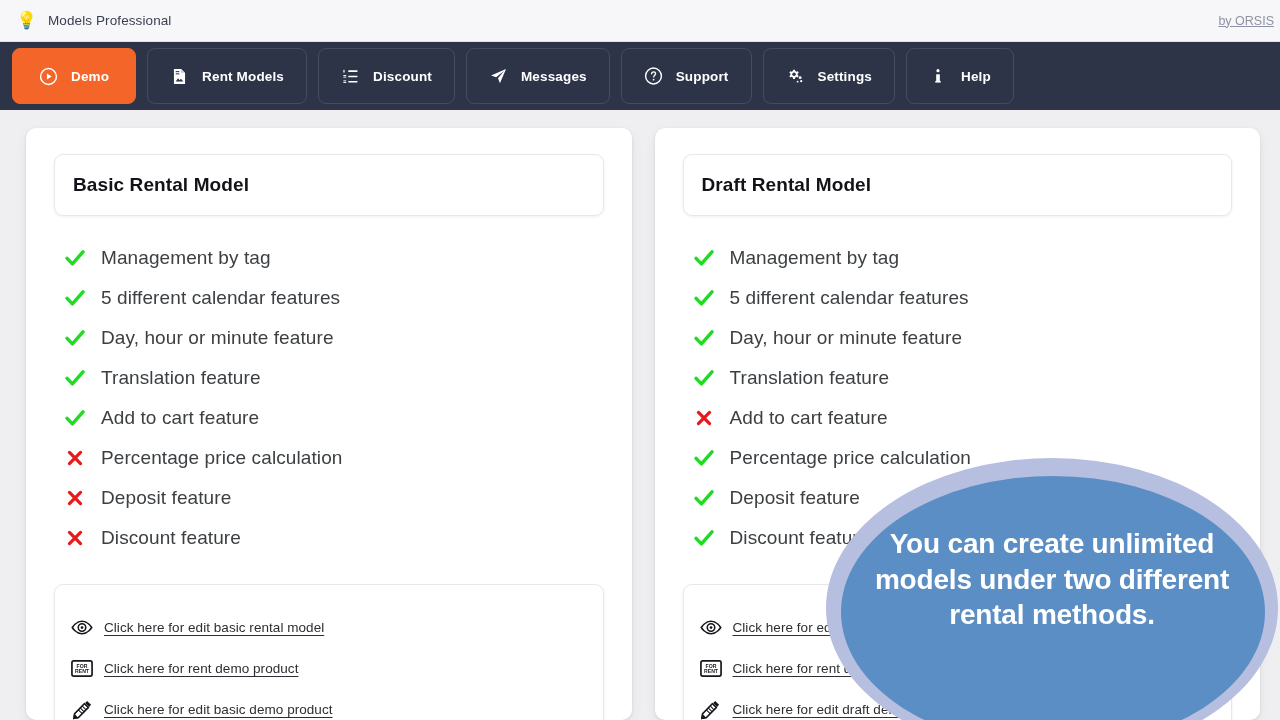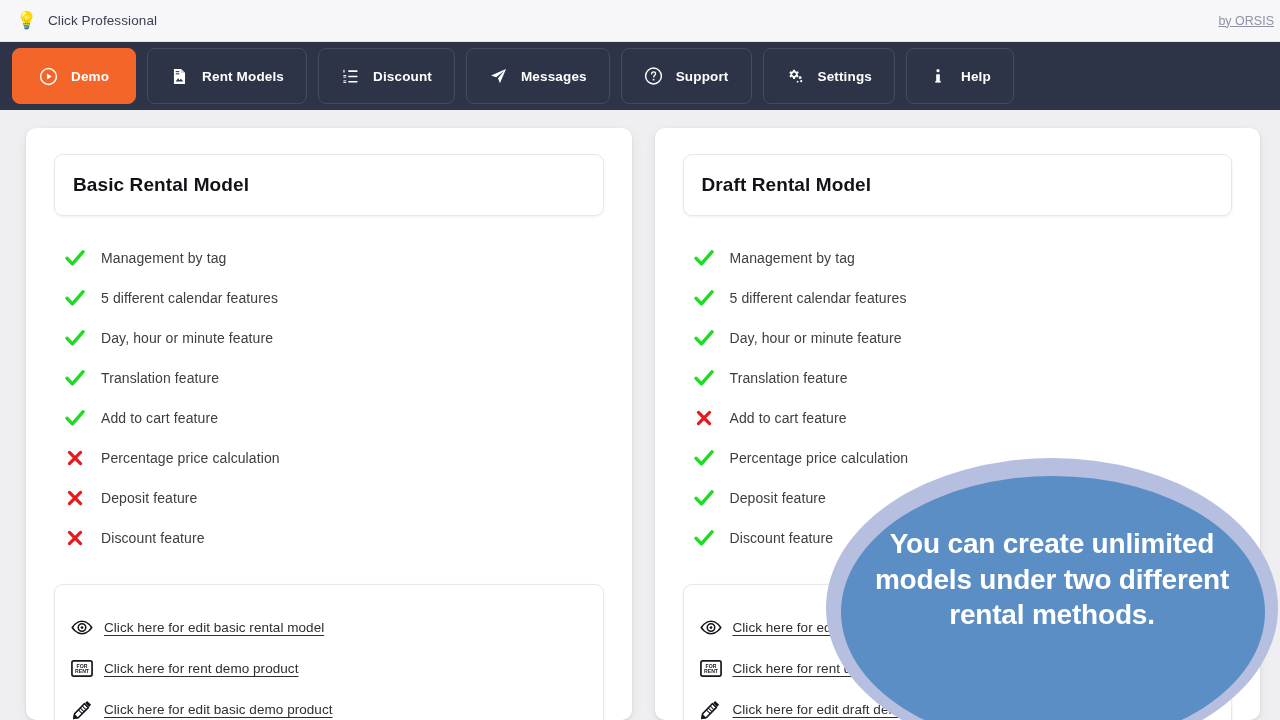--- a/index.html
+++ b/index.html
@@ -116,21 +116,21 @@
     height: 40px;
     padding-left: 9px;
   }
   .feature-mark {
     width: 20px; height: 20px;
     flex: 0 0 auto;
     display: flex; align-items: center; justify-content: center;
   }
   .feature-mark svg { display: block; }
   .feature-label {
-    font-size: 14px;
+    font-size: 19px;
     color: #3c4043;
     letter-spacing: .1px;
   }
 
   .links-panel {
     margin-top: 26px;
     background: #ffffff;
     border: 1px solid #e8e8ec;
     border-radius: 9px;
     box-shadow: 0 1px 3px rgba(17,24,39,.07);
@@ -192,21 +192,21 @@
     letter-spacing: -.2px;
     padding: 0 24px;
   }
 </style>
 </head>
 <body>
 
 <div class="titlebar">
   <div class="brand">
     <span class="brand-logo">💡</span>
-    <span class="brand-title">Click Professional</span>
+    <span class="brand-title">Models Professional</span>
   </div>
   <span class="byline">by ORSIS</span>
 </div>
 
 <div class="navbar" id="navbar">
     <div class="nav-btn active">
       <span class="nav-icon">
         <svg width="19" height="19" viewBox="0 0 24 24" fill="none" xmlns="http://www.w3.org/2000/svg">
           <circle cx="12" cy="12" r="10" stroke="#fff" stroke-width="1.8"></circle>
           <path d="M10 8.3l6 3.7-6 3.7z" fill="#fff"></path>

